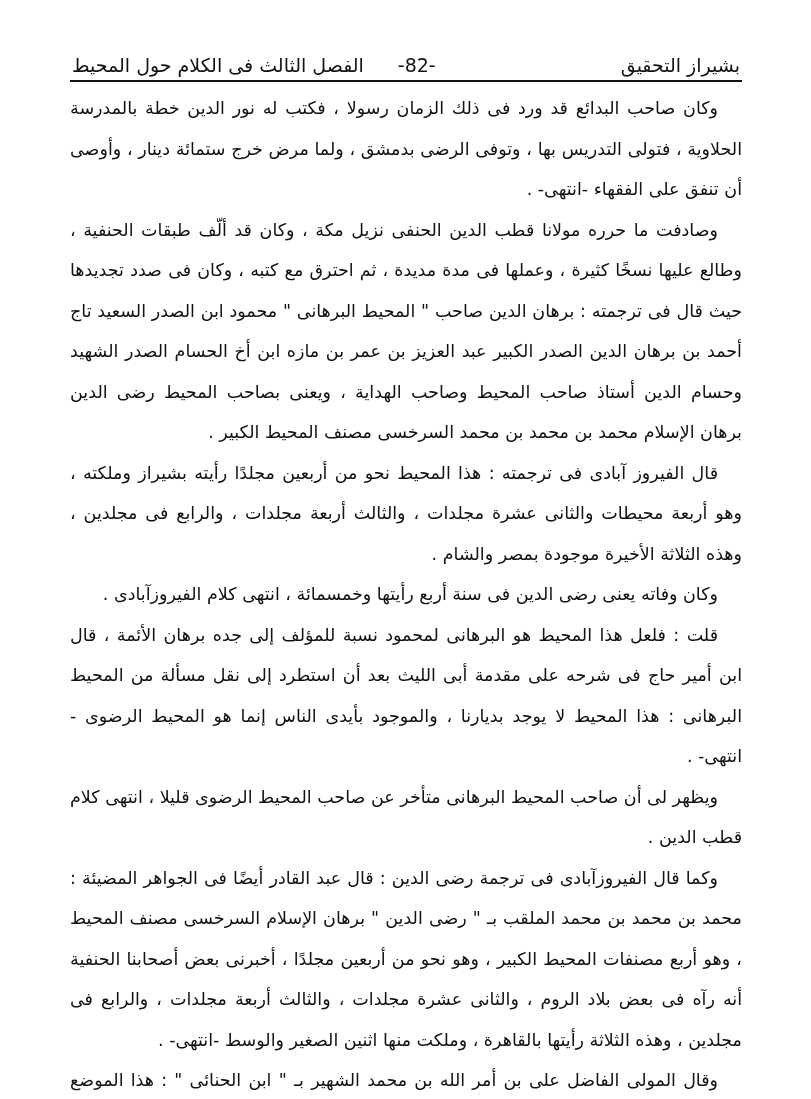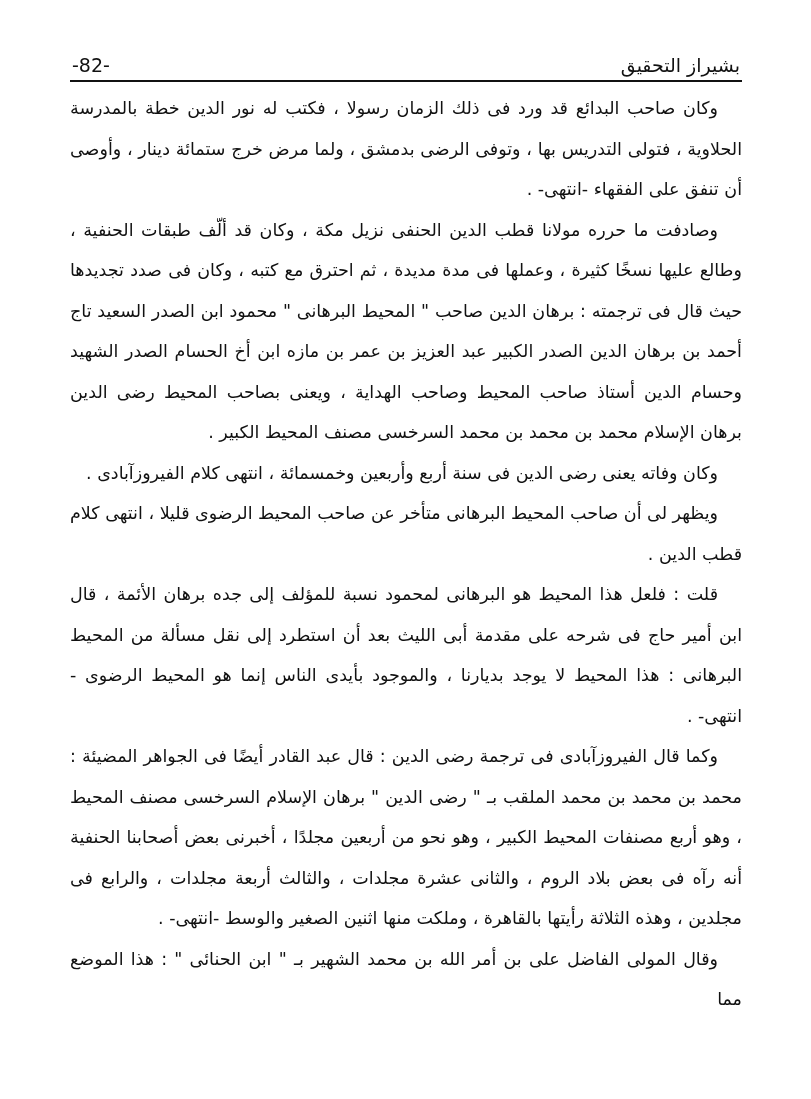--- a/index.html
+++ b/index.html
@@ -54,26 +54,28 @@
     }
   </style>
 </head>
 <body>
 
 <div class="page">
   <div class="running-head">
     <span>بشيراز التحقيق</span>
     <span class="head-left-group">
       <span>-82-</span>
+      <span>الفصل الثالث فى الكلام حول المحيط</span>
     </span>
   </div>
   <div class="head-rule"></div>
 
   <div class="body-text">
     <p>وكان صاحب البدائع قد ورد فى ذلك الزمان رسولا ، فكتب له نور الدين خطة بالمدرسة الحلاوية ، فتولى التدريس بها ، وتوفى الرضى بدمشق ، ولما مرض خرج ستمائة دينار ، وأوصى أن تنفق على الفقهاء -انتهى- .</p>
     <p>وصادفت ما حرره مولانا قطب الدين الحنفى نزيل مكة ، وكان قد ألّف طبقات الحنفية ، وطالع عليها نسخًا كثيرة ، وعملها فى مدة مديدة ، ثم احترق مع كتبه ، وكان فى صدد تجديدها حيث قال فى ترجمته : برهان الدين صاحب " المحيط البرهانى " محمود ابن الصدر السعيد تاج أحمد بن برهان الدين الصدر الكبير عبد العزيز بن عمر بن مازه ابن أخ الحسام الصدر الشهيد وحسام الدين أستاذ صاحب المحيط وصاحب الهداية ، ويعنى بصاحب المحيط رضى الدين برهان الإسلام محمد بن محمد بن محمد السرخسى مصنف المحيط الكبير .</p>
-    <p>وكان وفاته يعنى رضى الدين فى سنة أربع وأربعين وخمسمائة ، انتهى كلام الفيروزآبادى .</p>
+    <p>قال الفيروز آبادى فى ترجمته : هذا المحيط نحو من أربعين مجلدًا رأيته بشيراز وملكته ، وهو أربعة محيطات والثانى عشرة مجلدات ، والثالث أربعة مجلدات ، والرابع فى مجلدين ، وهذه الثلاثة الأخيرة موجودة بمصر والشام .</p>
+    <p>وكان وفاته يعنى رضى الدين فى سنة أربع رأيتها وخمسمائة ، انتهى كلام الفيروزآبادى .</p>
+    <p>قلت : فلعل هذا المحيط هو البرهانى لمحمود نسبة للمؤلف إلى جده برهان الأئمة ، قال ابن أمير حاج فى شرحه على مقدمة أبى الليث بعد أن استطرد إلى نقل مسألة من المحيط البرهانى : هذا المحيط لا يوجد بديارنا ، والموجود بأيدى الناس إنما هو المحيط الرضوى - انتهى- .</p>
     <p>ويظهر لى أن صاحب المحيط البرهانى متأخر عن صاحب المحيط الرضوى قليلا ، انتهى كلام قطب الدين .</p>
-    <p>قلت : فلعل هذا المحيط هو البرهانى لمحمود نسبة للمؤلف إلى جده برهان الأئمة ، قال ابن أمير حاج فى شرحه على مقدمة أبى الليث بعد أن استطرد إلى نقل مسألة من المحيط البرهانى : هذا المحيط لا يوجد بديارنا ، والموجود بأيدى الناس إنما هو المحيط الرضوى - انتهى- .</p>
     <p>وكما قال الفيروزآبادى فى ترجمة رضى الدين : قال عبد القادر أيضًا فى الجواهر المضيئة : محمد بن محمد بن محمد الملقب بـ " رضى الدين " برهان الإسلام السرخسى مصنف المحيط ، وهو أربع مصنفات المحيط الكبير ، وهو نحو من أربعين مجلدًا ، أخبرنى بعض أصحابنا الحنفية أنه رآه فى بعض بلاد الروم ، والثانى عشرة مجلدات ، والثالث أربعة مجلدات ، والرابع فى مجلدين ، وهذه الثلاثة رأيتها بالقاهرة ، وملكت منها اثنين الصغير والوسط -انتهى- .</p>
     <p>وقال المولى الفاضل على بن أمر الله بن محمد الشهير بـ " ابن الحنائى " : هذا الموضع مما</p>
   </div>
 </div>
 
 </body></html>

